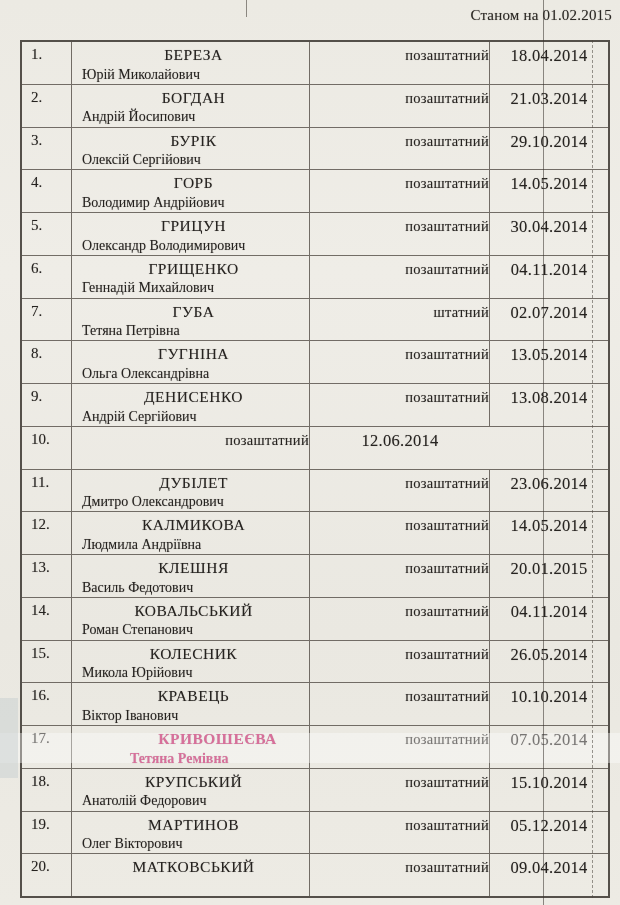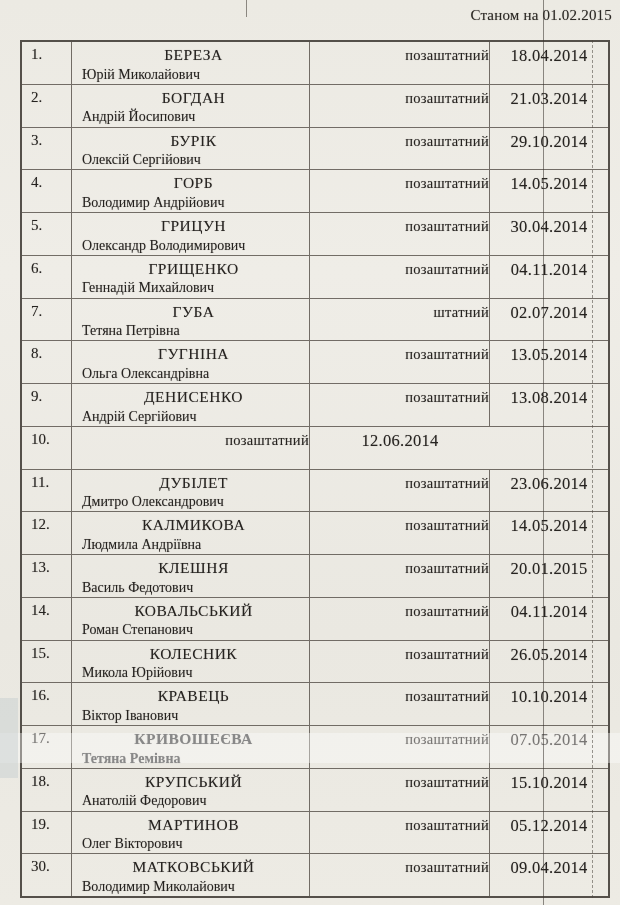--- a/index.html
+++ b/index.html
@@ -45,21 +45,21 @@
     text-shadow: 0 0 1px rgba(40,36,32,0.30);
   }
   .cell:last-child { border-right: none; }
   .cell.num { font-size: 15px; padding: 4px 0 0 9px; }
   .cell.name { padding: 3px 4px 0 10px; line-height: 19.5px; }
   .surname { font-size: 15.5px; letter-spacing: 0.5px; text-align: center; }
   .given { font-size: 14px; }
   .cell.status { font-size: 14.5px; text-align: right; padding-top: 5px; letter-spacing: 0.3px; }
   .cell.date { font-size: 16.5px; text-align: center; padding-top: 4px; letter-spacing: 0.3px; }
   
-  .row:nth-child(17) .surname, .row:nth-child(17) .given { font-weight: bold; color: #404040; }
+  .row:nth-child(17) .surname, .row:nth-child(17) .given { font-weight: bold; color: #be185d; margin-left: 48px; }
 
   
   .crease {
     position: absolute; left: 543px; top: 0;
     width: 1px; height: 100%;
     background: rgba(55,50,44,0.55);
     z-index: 3; pointer-events: none;
   }
   .dash-line {
     position: absolute; left: 592px; top: 40px;
@@ -276,24 +276,23 @@
     <div class="cell num">19.</div>
     <div class="cell name">
       <div class="surname">МАРТИНОВ</div>
       <div class="given">Олег Вікторович</div>
     </div>
     <div class="cell status">позаштатний</div>
     <div class="cell date">05.12.2014</div>
   </div>
 
   <div class="row">
-    <div class="cell num">30.</div>
+    <div class="cell num">20.</div>
     <div class="cell name">
       <div class="surname">МАТКОВСЬКИЙ</div>
-      <div class="given">Володимир Миколайович</div>
     </div>
     <div class="cell status">позаштатний</div>
     <div class="cell date">09.04.2014</div>
   </div>
 </div>
 
   <div class="crease"></div>
   <div class="dash-line"></div>
   <div class="top-dash"></div>
 </div>

